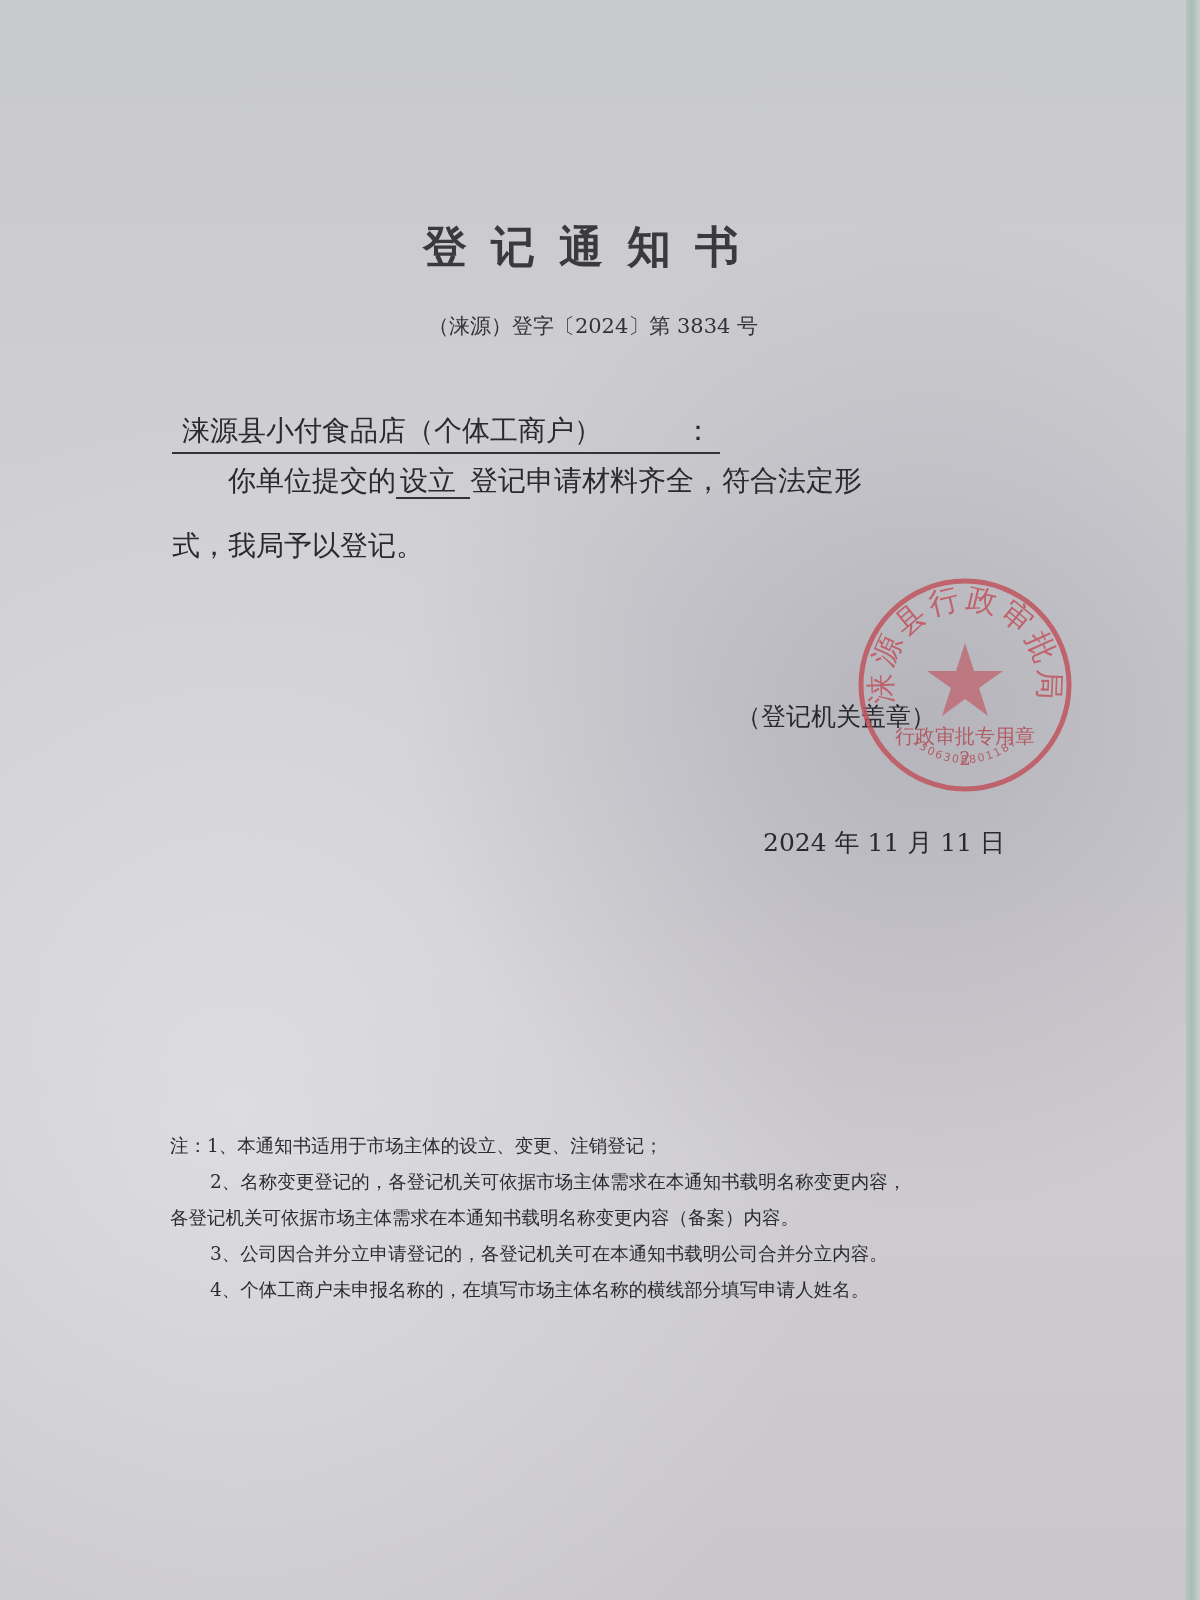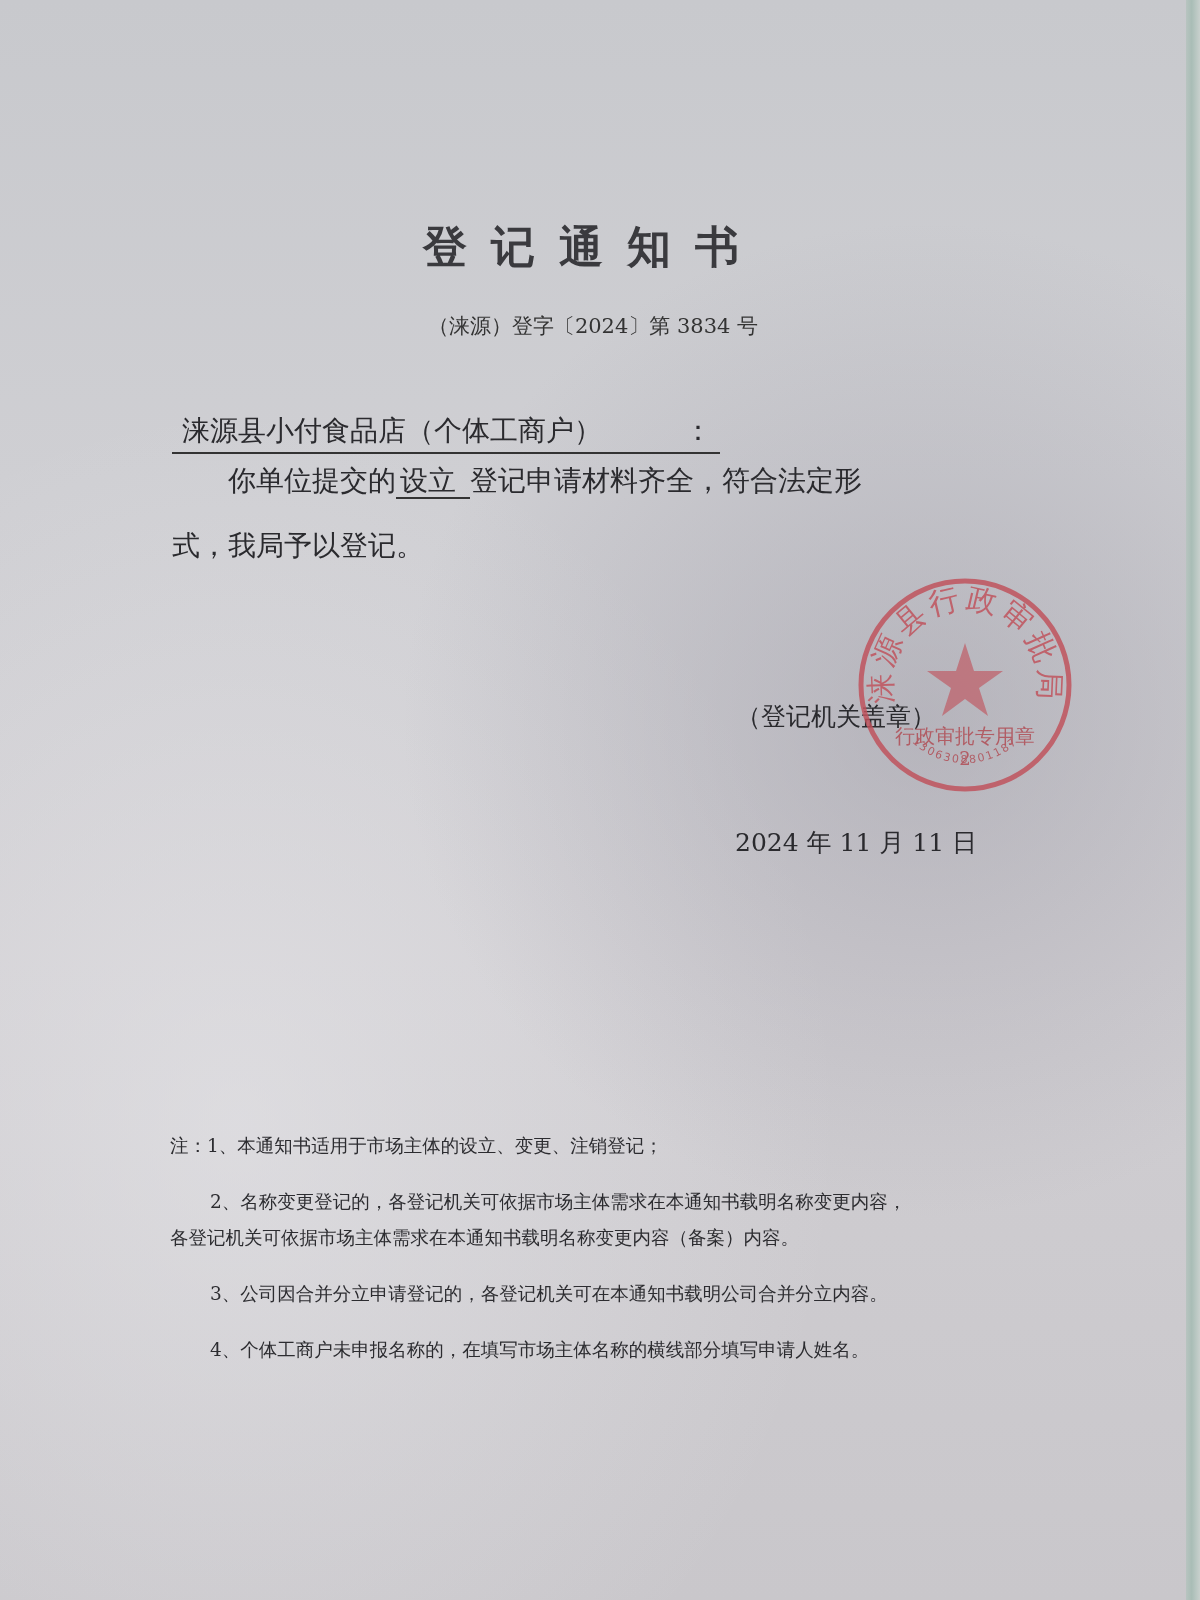--- a/index.html
+++ b/index.html
@@ -43,27 +43,27 @@
     .indent { padding-left: 56px; }
     .u { border-bottom: 2px solid #333; padding: 0 14px 0 4px; }
     .seal-label {
       position: absolute; left: 714px; top: 700px; font-size: 25px; margin-left: 22px;
     }
     .seal {
       position: absolute; left: 855px; top: 575px; width: 220px; height: 220px;
       opacity: 0.82;
     }
     .date {
-      position: absolute; left: 735px; top: 826px; font-size: 25px;
+      position: absolute; left: 763px; top: 826px; font-size: 25px;
     }
     .notes {
       position: absolute; left: 170px; top: 1128px; width: 860px;
       font-size: 18.5px; line-height: 36px; color: #2c2c30;
     }
-    .notes .ni { padding-left: 40px; margin-top: 20px; }
+    .notes .ni { padding-left: 40px; }
   </style>
 </head>
 <body>
 
 <div class="paper"></div>
 <div class="edge"></div>
 
 <div class="title">登记通知书</div>
 <div class="doc-number">（涞源）登字〔2024〕第 3834 号</div>
 

